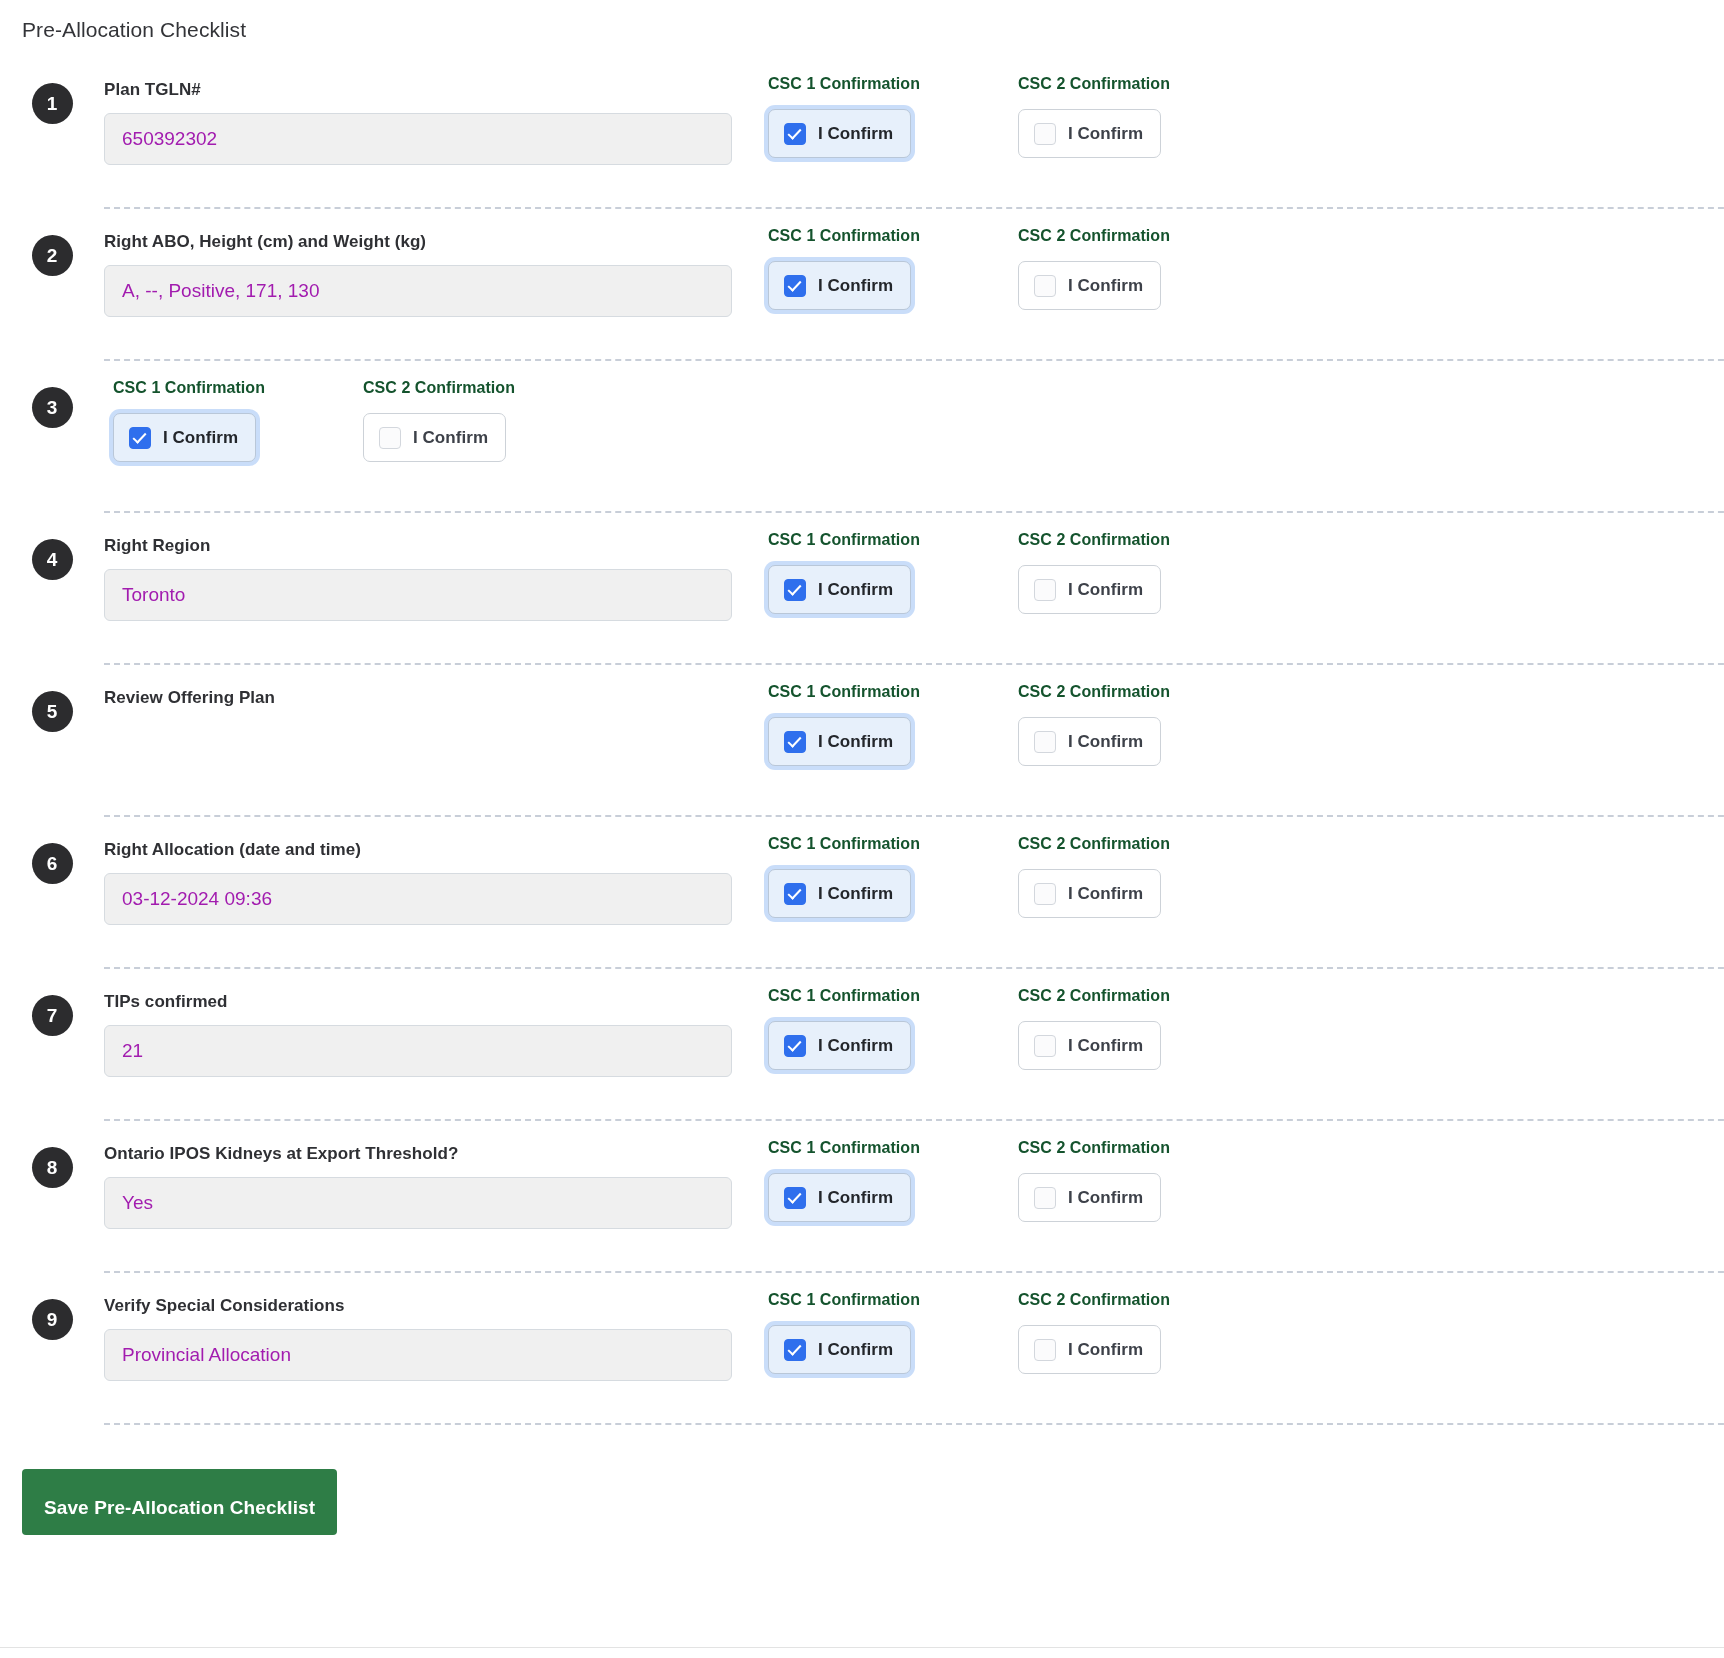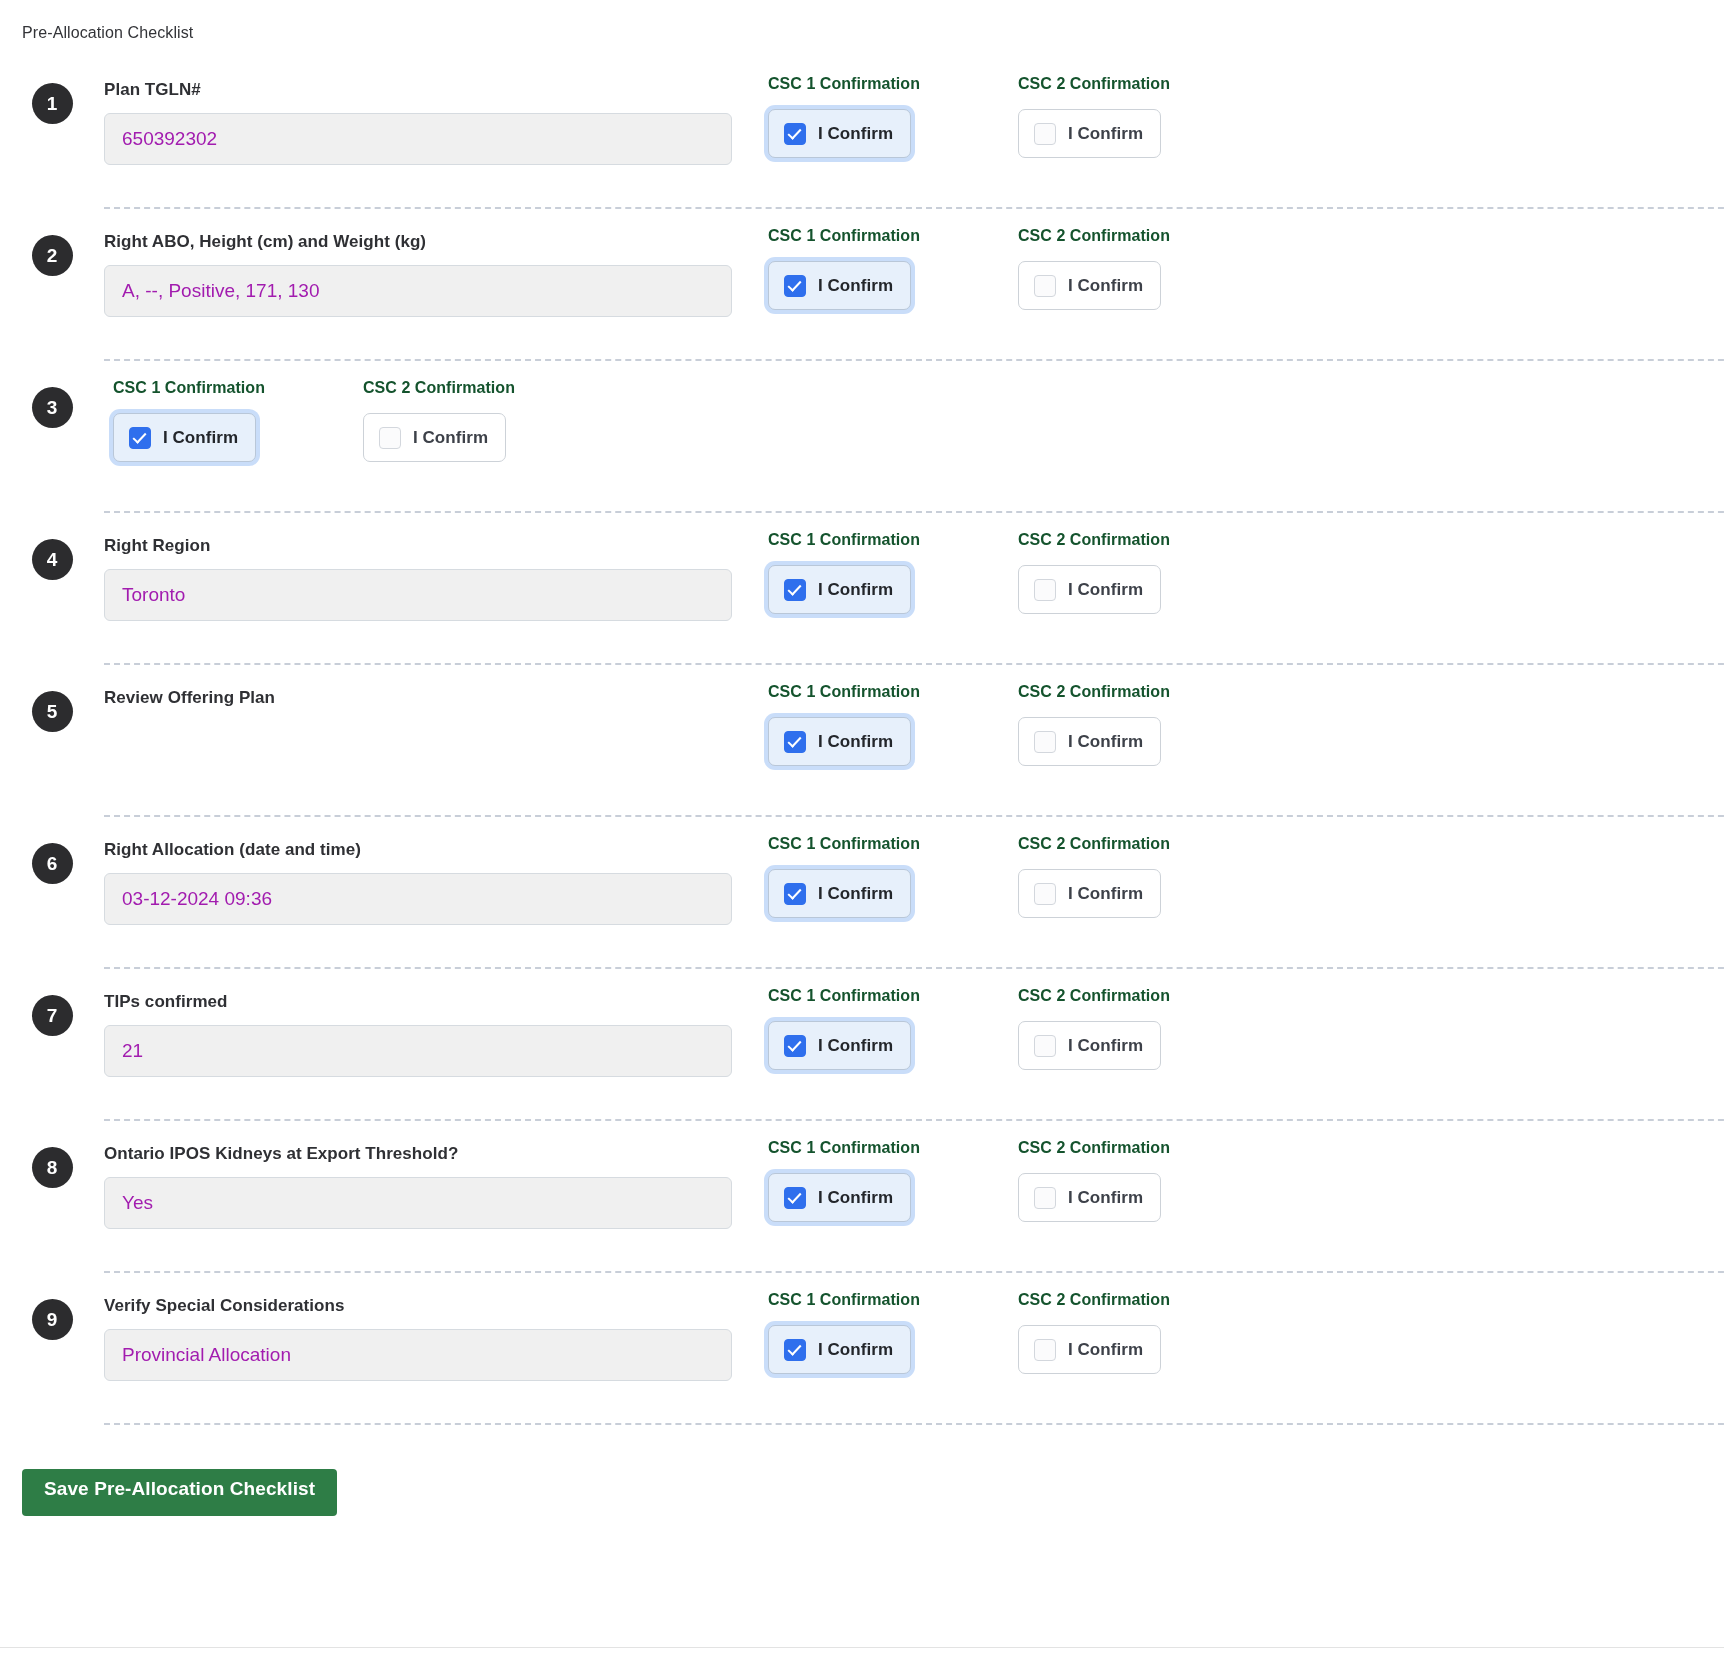--- a/index.html
+++ b/index.html
@@ -18,25 +18,25 @@
 
   .page {
     width: 1724px;
     height: 1658px;
     position: relative;
     overflow: hidden;
     background: #ffffff;
   }
 
   .panel-title {
-    font-size: 16px;
+    font-size: 21px;
     font-weight: 400;
     color: #333438;
     letter-spacing: 0.1px;
-    padding: 23px 0 0 22px;
+    padding: 17px 0 0 22px;
     line-height: 1.2;
   }
 
   .checklist {
     margin-top: 13px;
     padding-left: 0;
   }
 
   .row {
     position: relative;
@@ -197,21 +197,21 @@
   }
 
   .save-btn {
     display: inline-block;
     background: #2e7d46;
     color: #ffffff;
     font-size: 19px;
     font-weight: 700;
     border: none;
     border-radius: 4px;
-    padding: 10px 22px 18px 22px;
+    padding: 29px 22px 18px 22px;
     letter-spacing: 0.1px;
     cursor: pointer;
     font-family: "Liberation Sans", sans-serif;
     line-height: 1;
   }
 
   .bottom-rule {
     position: absolute;
     left: 0;
     right: 0;

